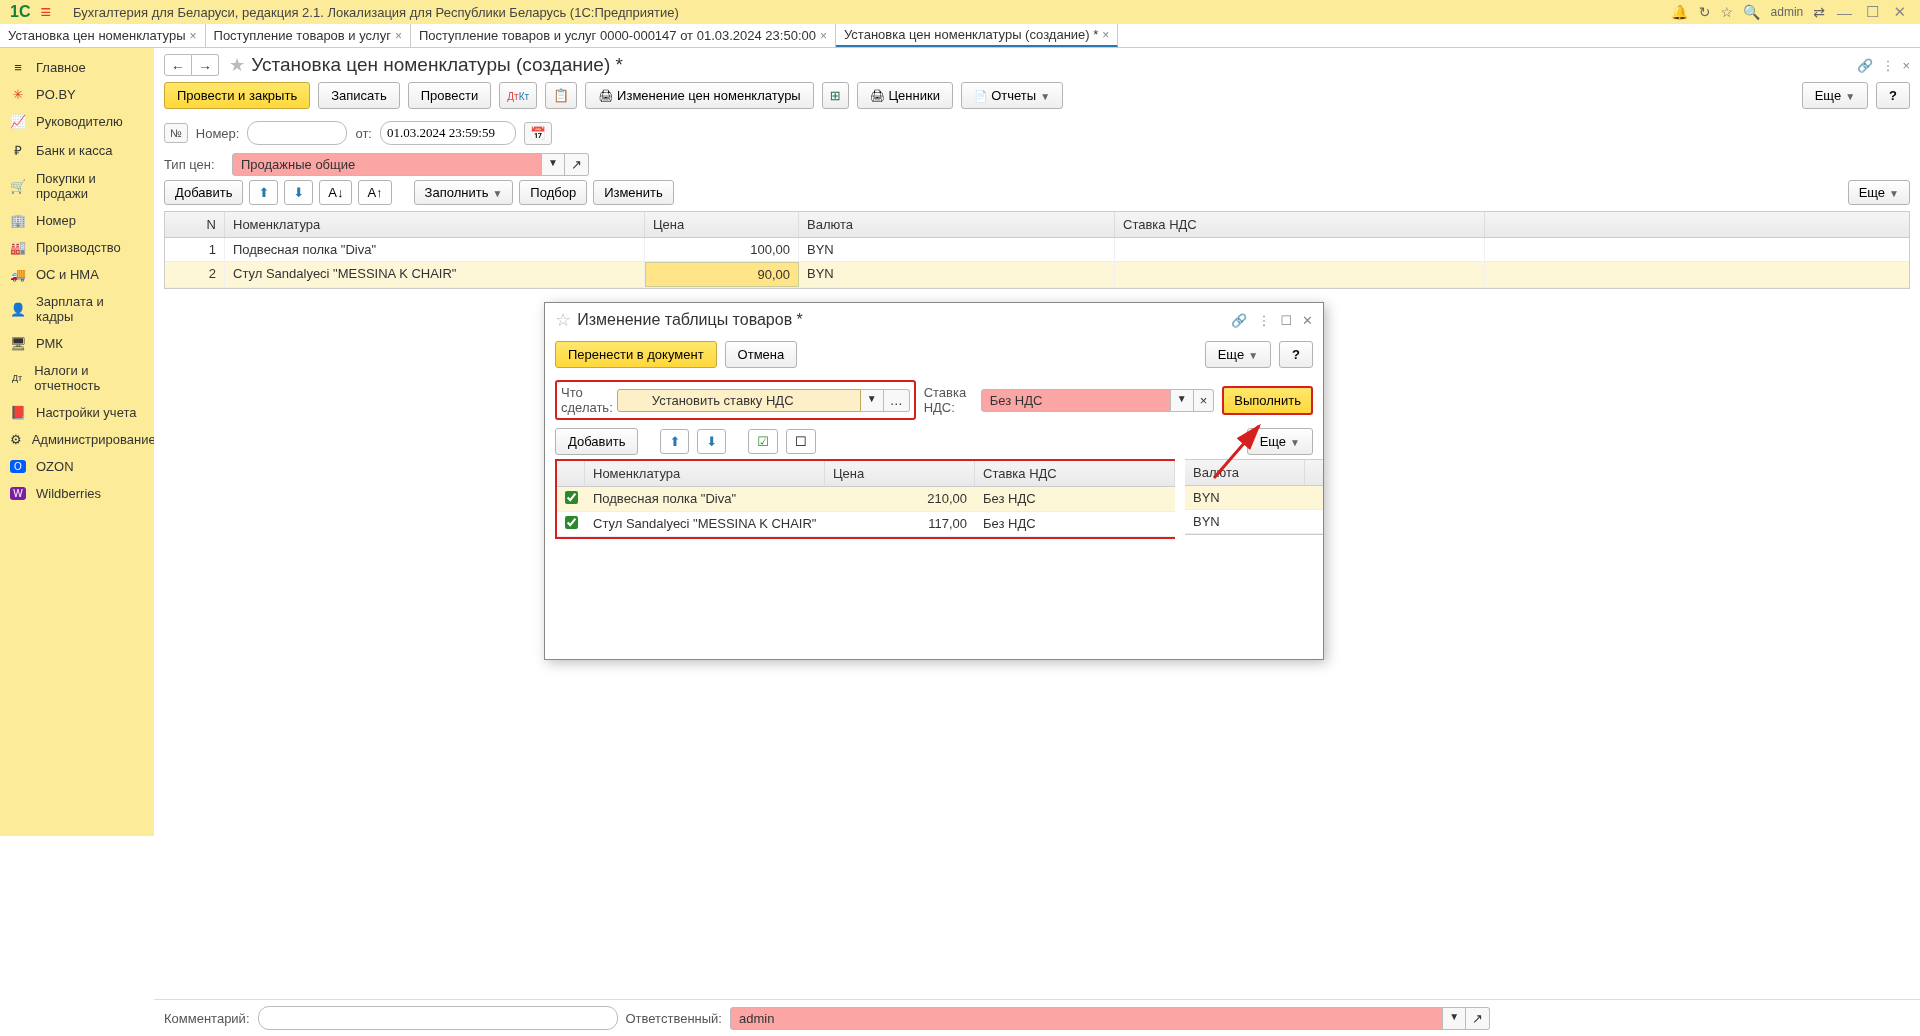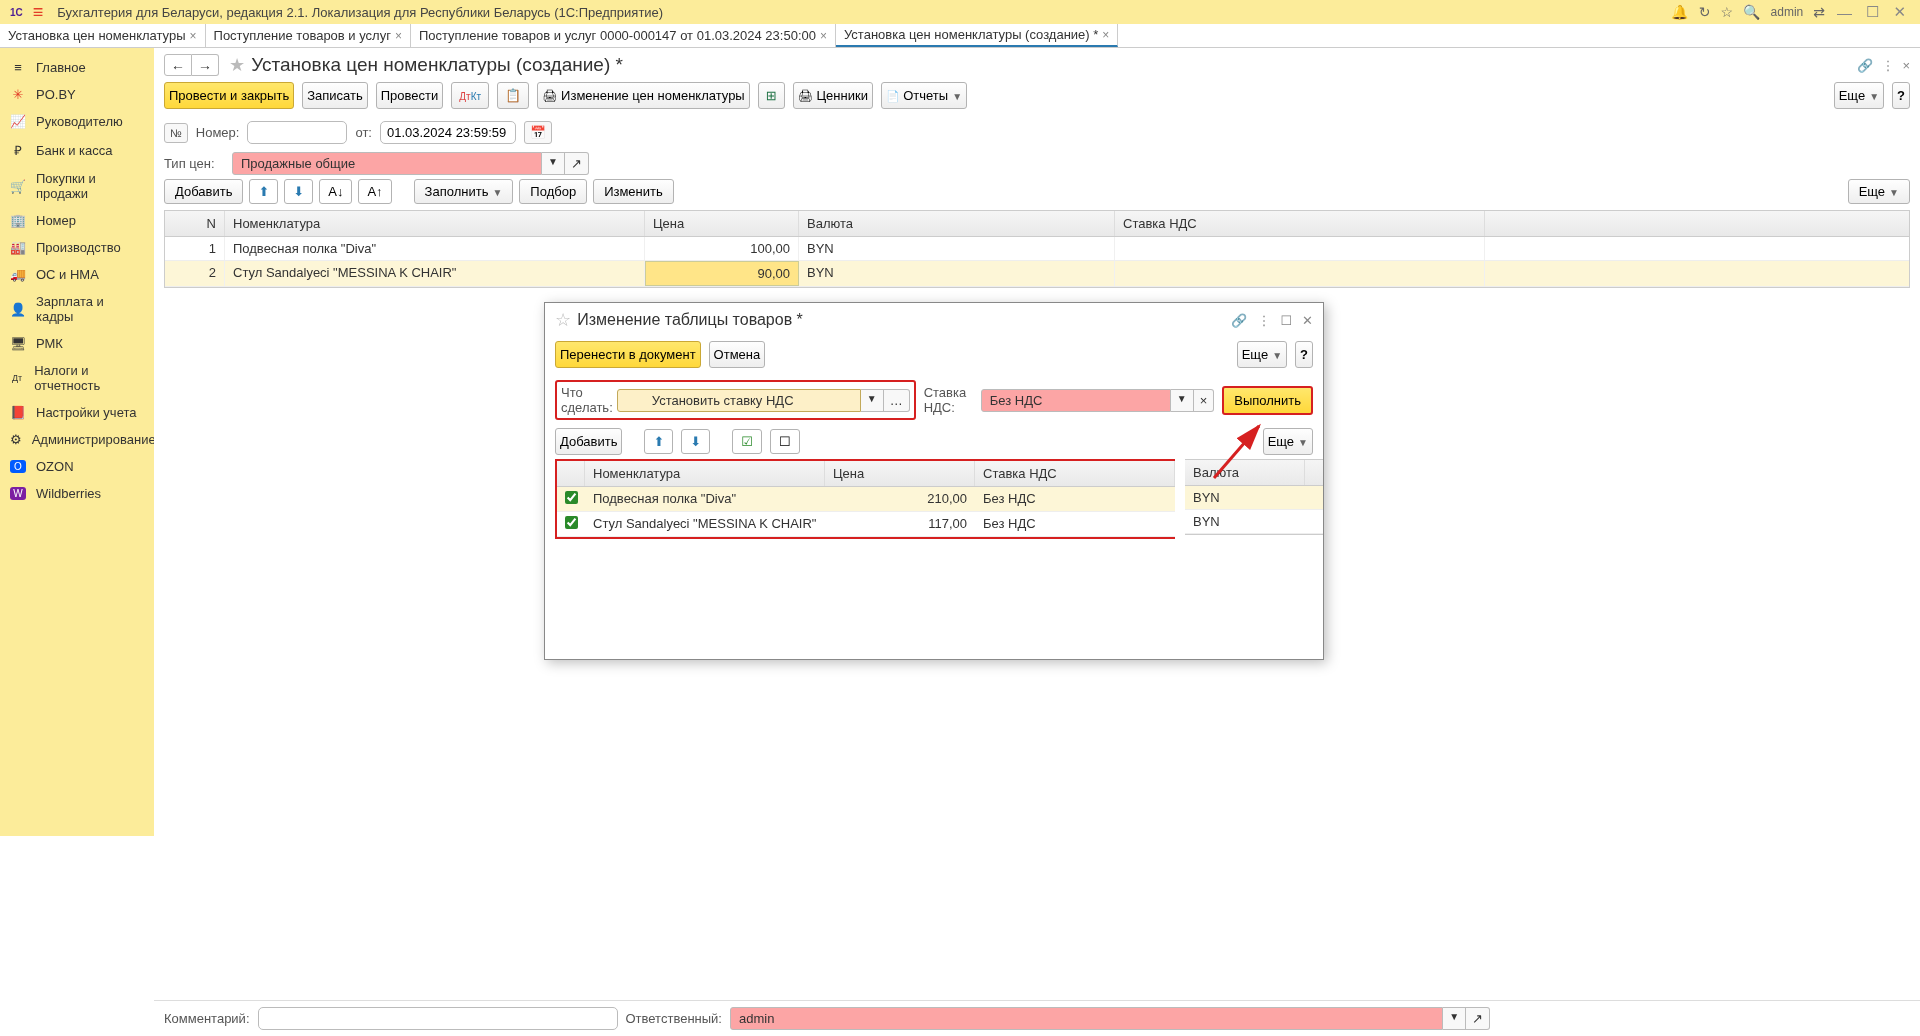--- a/index.html
+++ b/index.html
@@ -1,22 +1,22 @@
 <!DOCTYPE html>
 <html><head>
 <meta charset="utf-8">
 <style>
 * { box-sizing: border-box; margin: 0; padding: 0; font-family: Arial, sans-serif; font-size: 13px; }
 body { background: #fff; color: #333; user-select: none; }
 
 
 .titlebar { background: #fcec9a; height: 24px; display: flex; align-items: center; padding: 0 6px; }
-.logo-1c { font-weight: bold; color: #4c1d95; font-size: 10px; padding: 0 4px; }
+.logo-1c { font-weight: bold; color: #15803d; font-size: 16px; padding: 0 4px; }
 .menu-icon { color: #e23d28; font-size: 18px; padding: 0 6px; cursor: pointer; }
-.titlebar-title { color: #444; margin-left: 8px; }
+.titlebar-title { color: #444; margin-left: 16px; }
 .titlebar-right { margin-left: auto; display: flex; align-items: center; gap: 10px; padding-right: 6px; }
 .titlebar-icon { color: #666; cursor: pointer; font-size: 14px; }
 .titlebar-user { font-size: 12px; color: #666; }
 .win-btn { color: #888; font-size: 15px; cursor: pointer; padding: 0 2px; }
 
 
 .tabrow { background: #fff; border-bottom: 1px solid #ccc; height: 24px; display: flex; }
 .tab { border-right: 1px solid #ccc; padding: 3px 8px; display: flex; align-items: center; gap: 4px; cursor: pointer; white-space: nowrap; }
 .tab.active { border-bottom: 2px solid #2a7ab0; background: #fff; }
 .tab .close-x { color: #888; font-size: 12px; }
@@ -33,31 +33,31 @@
 .page-header { display: flex; align-items: center; padding: 6px 10px; }
 .navback, .navfwd { border: 1px solid #bbb; background: #fff; padding: 2px 6px; cursor: pointer; font-size: 14px; }
 .navback { border-radius: 3px 0 0 3px; margin-left: 0; }
 .navfwd { border-left: none; border-radius: 0 3px 3px 0; margin-right: 10px; }
 .star-icon { color: #bbb; font-size: 18px; margin-right: 6px; }
 .page-title { font-size: 19px; color: #333; }
 .hdr-right { margin-left: auto; display: flex; gap: 8px; color: #888; cursor: pointer; }
 
 
 .toolbar { display: flex; align-items: center; gap: 8px; padding: 0 10px 8px; }
-.btn { border: 1px solid #b3b3b3; border-radius: 3px; background: linear-gradient(#fefefe,#eee); padding: 5px 4px; cursor: pointer; white-space: nowrap; }
+.btn { border: 1px solid #b3b3b3; border-radius: 3px; background: linear-gradient(#fefefe,#eee); padding: 5px 12px; cursor: pointer; white-space: nowrap; }
 .btn .drop { margin-left: 4px; font-size: 10px; color: #666; }
 .btn-primary { background: linear-gradient(#ffe76c,#ffd83a); border-color: #caa835; font-weight: 500; }
 .btn-icon { padding: 5px 7px; }
 .toolbar-right { margin-left: auto; display: flex; gap: 8px; }
 .btn-help { font-weight: bold; }
 
 
 .form-row { display: flex; align-items: center; gap: 8px; padding: 4px 10px; }
 .form-lbl { color: #555; }
-.input { border: 1px solid #bbb; border-radius: 5px; padding: 3px 6px; background: #fff; }
+.input { border: 1px solid #bbb; border-radius: 11px; padding: 3px 6px; background: #fff; font-family: Liberation Serif, serif; }
 .input-small { width: 100px; }
 .input-date { width: 136px; }
 .cal-icon { border: 1px solid #bbb; border-radius: 3px; padding: 3px 5px; cursor: pointer; background: #f8f8f8; }
 .select-wrap { display: flex; }
 .select-body { border: 1px solid #bbb; border-radius: 3px 0 0 3px; padding: 3px 8px; width: 310px; background: #fca5a5; }
 .select-drop { border: 1px solid #bbb; border-left: none; padding: 3px 6px; background: #f8f8f8; cursor: pointer; font-size: 10px; }
 .select-open { border: 1px solid #bbb; border-left: none; border-radius: 0 3px 3px 0; padding: 3px 6px; background: #f8f8f8; cursor: pointer; }
 .checkbox-row { display: flex; align-items: center; gap: 6px; padding: 4px 10px 8px; }
 .checkbox-row input { accent-color: #4a9d4a; }
 

